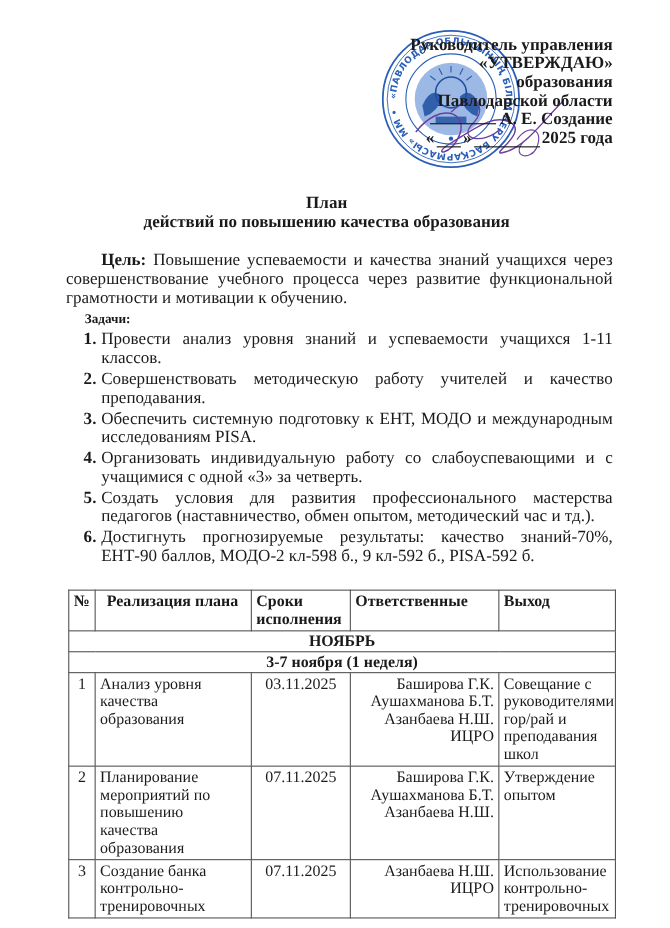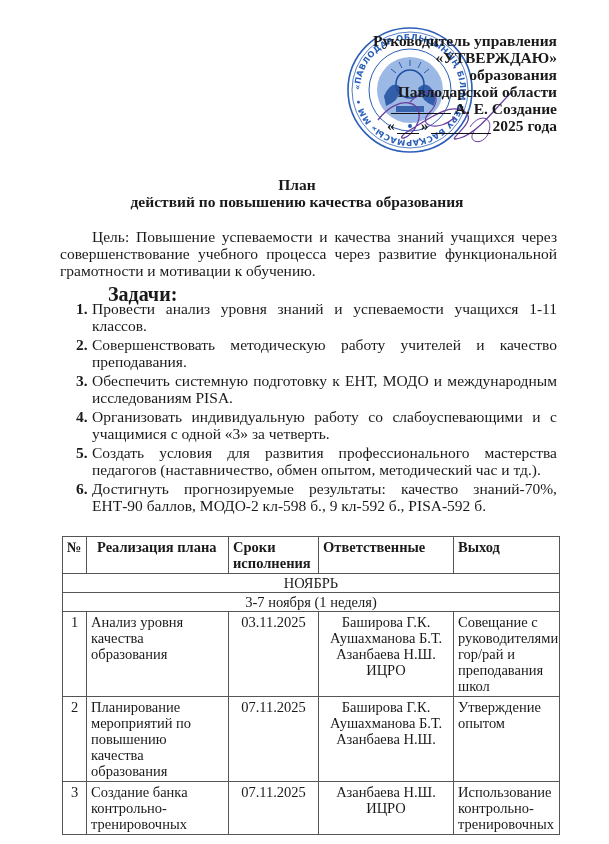--- a/index.html
+++ b/index.html
@@ -21,36 +21,36 @@
   .approve .date-line { display: inline-flex; align-items: flex-end; gap: 2px; }
   .approve .blank { display: inline-block; border-bottom: 1.2px solid #111; }
 
   
   .title { position: absolute; left: 0; width: 594px; text-align: center; font-weight: bold; font-size: 15.5px; }
   .title1 { top: 176px; }
   .title2 { top: 193px; }
 
   
   .goal { position: absolute; left: 60px; width: 497px; top: 228px; font-size: 15.5px; line-height: 17px; text-align: justify; text-indent: 32px; }
-  .goal b { font-weight: normal; }
-  .tasks-label { position: absolute; left: 108px; top: 283px; font-weight: bold; font-size: 20px; }
+  .goal b { font-weight: bold; }
+  .tasks-label { position: absolute; left: 77px; top: 283px; font-weight: bold; font-size: 12px; }
   .tasks { position: absolute; left: 60px; width: 497px; top: 300px; margin: 0; padding: 0; list-style: none; font-size: 15.5px; line-height: 17px; }
   .tasks li { position: relative; padding-left: 32px; text-align: justify; margin-bottom: 2px; }
   .tasks li .num { position: absolute; left: 16px; font-weight: bold; }
 
   
   .plan-table { position: absolute; left: 62px; top: 536px; width: 497px; border-collapse: collapse; font-size: 14.5px; line-height: 16px; table-layout: fixed; }
   .plan-table th, .plan-table td { border: 1px solid #555; vertical-align: top; padding: 2px 4px; }
   .plan-table th { font-weight: bold; text-align: left; }
   .plan-table th.c-num { text-align: left; padding-left: 4px; }
   .plan-table th.c-plan { text-align: left; padding-left: 10px; }
-  .plan-table .section td { text-align: center; font-weight: normal; padding: 1px 4px; }
+  .plan-table .section td { text-align: center; font-weight: bold; padding: 1px 4px; }
   .plan-table td.c-num { text-align: center; }
   .plan-table td.c-date { text-align: center; }
-  .plan-table td.c-resp { text-align: center; }
+  .plan-table td.c-resp { text-align: right; }
   .plan-table td.c-out { text-align: left; }
   .line { display: block; }
 </style>
 </head>
 <body>
 
 <div class="page">
 
   <svg class="stamp" viewBox="0 0 128 128">
     <defs>

